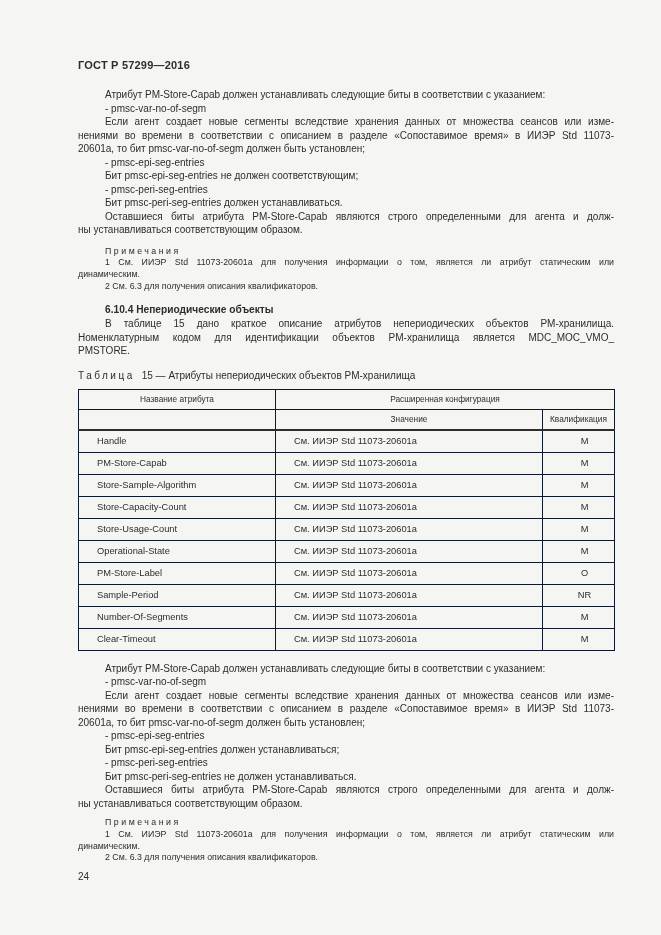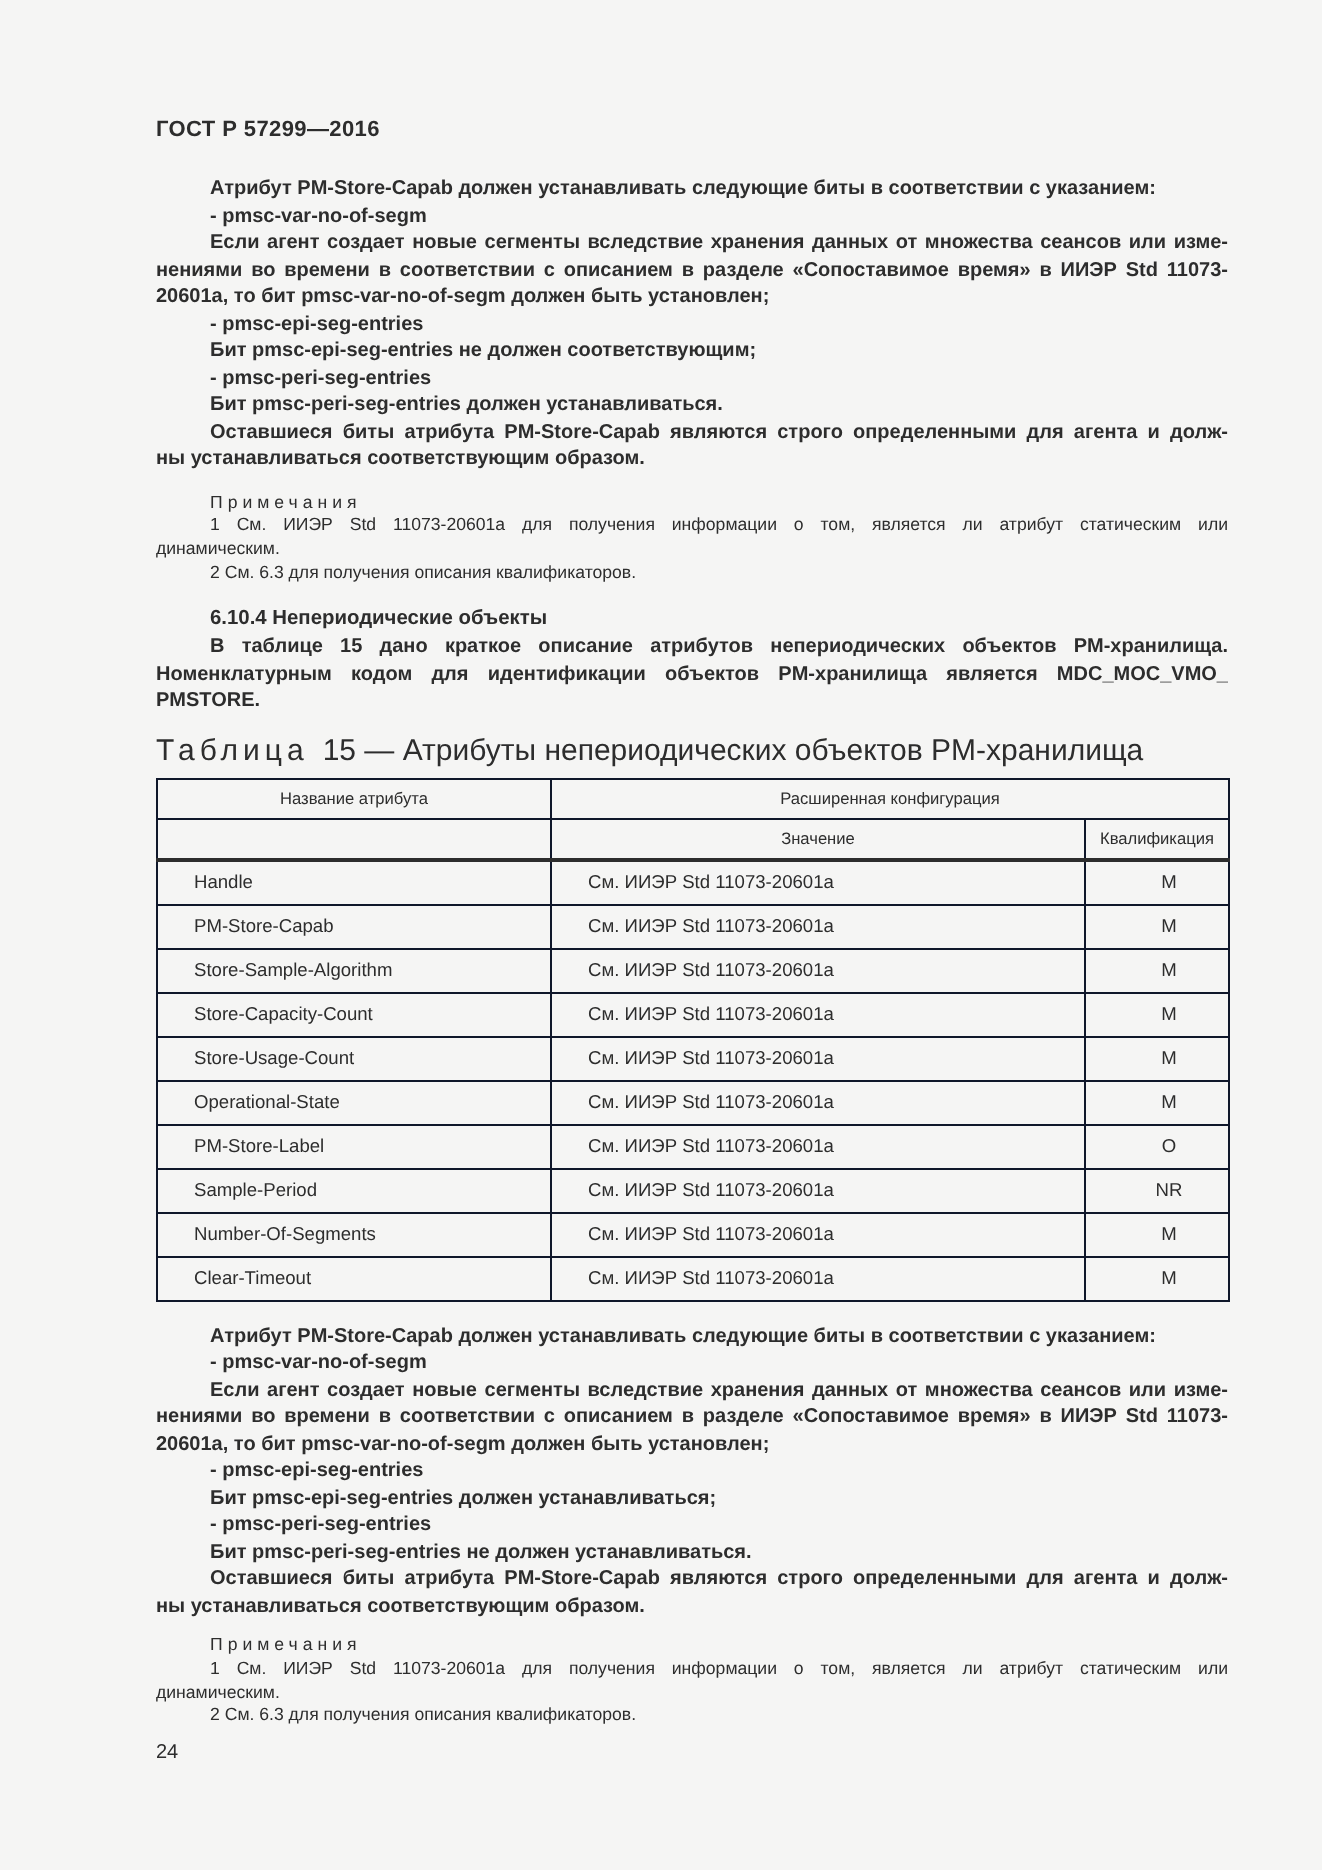--- a/index.html
+++ b/index.html
@@ -7,30 +7,30 @@
     position: relative;
     width: 661px; height: 922px;
     background: #f5f5f4;
     color: #2d2d2d;
     font-family: "Liberation Sans", "DejaVu Sans", sans-serif;
     box-sizing: border-box;
     padding: 60px 47px 0 78px;
     overflow: hidden;
   }
   .doc-header { font-weight: bold; font-size: 11px; line-height: 11px; letter-spacing: 0.2px; margin-bottom: 17px; }
-  .textblock { font-size: 10px; line-height: 13.5px; font-weight: bold; }
+  .textblock { font-size: 10px; line-height: 13.5px; }
   .line { min-height: 13.5px; }
   .line.i, .line.ij { text-indent: 27px; }
   .line.j, .line.ij { text-align: justify; text-align-last: justify; }
   .notes { margin-top: 9px; font-size: 8.8px; line-height: 11.7px; }
   .notes .line { min-height: 11.7px; }
   .notes-label { text-indent: 27px; letter-spacing: 2.5px; }
   .heading { margin-top: 11px; font-weight: bold; font-size: 10.2px; line-height: 14px; text-indent: 27px; }
   .intro { margin-top: 0; }
-  .caption { margin-top: 12px; font-size: 15px; line-height: 12px; }
+  .caption { margin-top: 12px; font-size: 10px; line-height: 12px; }
   .cap-word { letter-spacing: 2.5px; margin-right: 7px; }
   .attr-table {
     margin-top: 7px;
     border-collapse: collapse;
     table-layout: fixed;
     width: 536px;
     border: 1.5px solid #2d2d2d;
   }
   .attr-table th, .attr-table td {
     border: 1px solid #0f172a;

